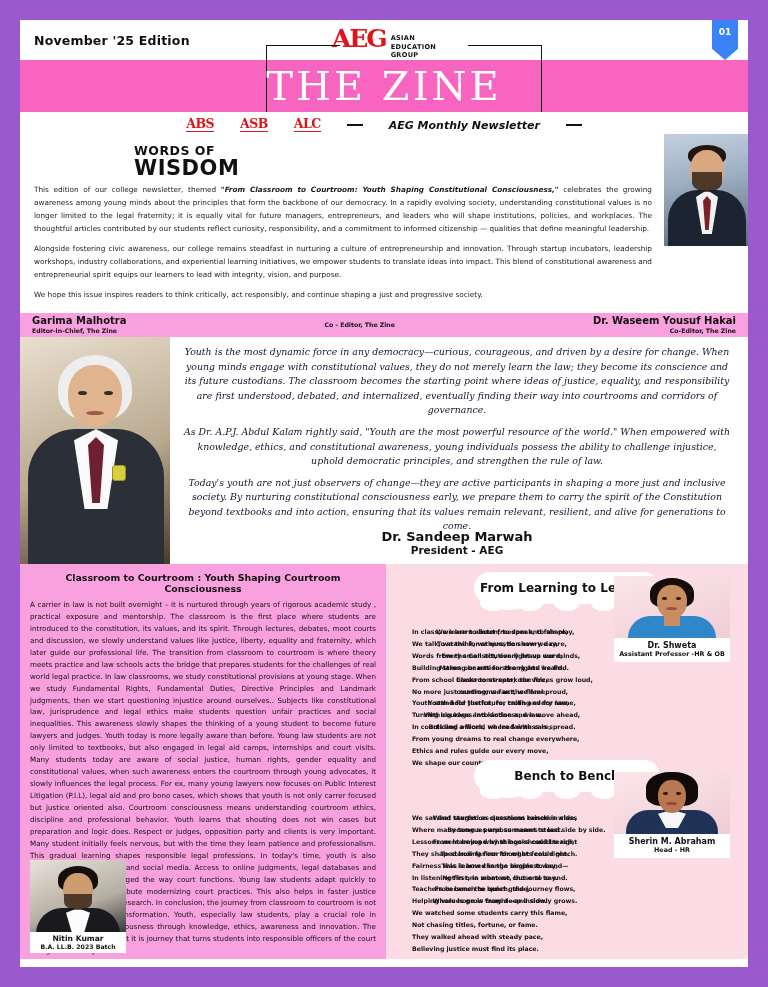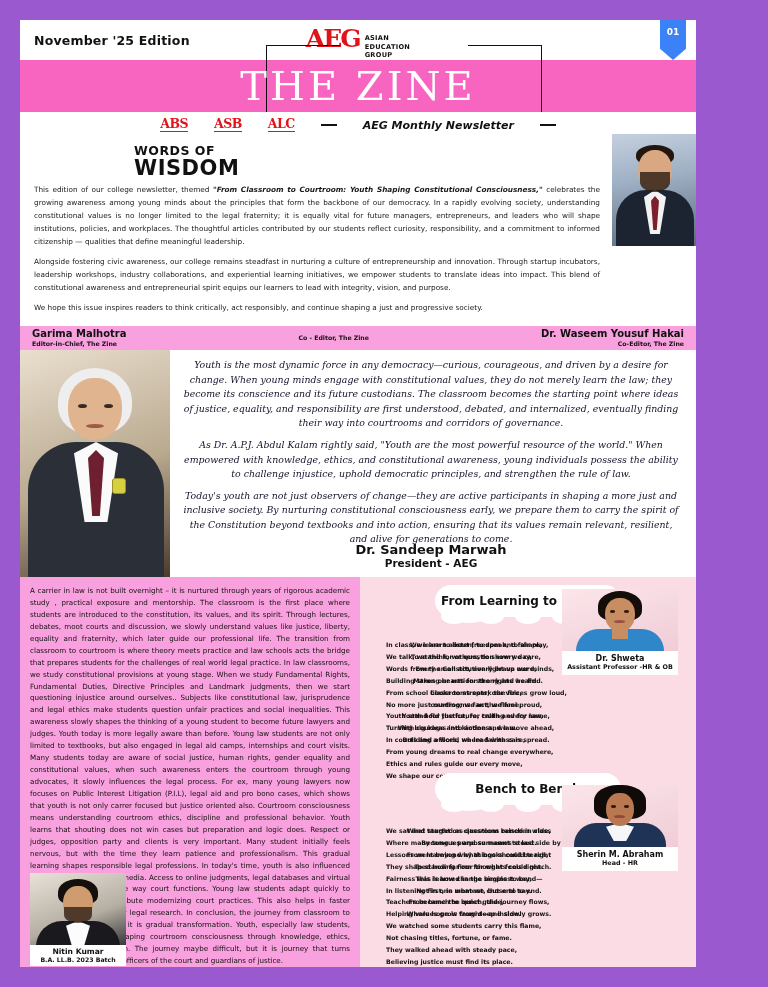--- a/index.html
+++ b/index.html
@@ -15,21 +15,21 @@
   .page {
     position: relative;
     width: 768px;
     height: 987px;
     background: #9b59d0;
     padding: 20px 20px 20px 20px;
   }
 
   .sheet {
     position: relative;
-    width: 676px;
+    width: 728px;
     height: 947px;
     background: #ffffff;
     overflow: hidden;
   }
 
   
   .header-bar {
     position: relative;
     height: 40px;
     background: #ffffff;
@@ -516,20 +516,21 @@
       </div>
       <div class="marwah-name">
         <span class="n">Dr. Sandeep Marwah</span>
         <span class="t">President - AEG</span>
       </div>
     </div>
 
     <div class="lower">
 
       <div class="col-left">
+        <div class="article-title">Classroom to Courtroom : Youth Shaping Courtroom Consciousness</div>
         <div class="article-body">A carrier in law is not built overnight – it is nurtured through years of rigorous academic study , practical exposure and mentorship. The classroom is the first place where students are introduced to the constitution, its values, and its spirit. Through lectures, debates, moot courts and discussion, we slowly understand values like justice, liberty, equality and fraternity, which later guide our professional life. The transition from classroom to courtroom is where theory meets practice and law schools acts the bridge that prepares students for the challenges of real world legal practice. In law classrooms, we study constitutional provisions at young stage. When we study Fundamental Rights, Fundamental Duties, Directive Principles and Landmark judgments, then we start questioning injustice around ourselves.. Subjects like constitutional law, jurisprudence and legal ethics make students question unfair practices and social inequalities. This awareness slowly shapes the thinking of a young student to become future lawyers and judges. Youth today is more legally aware than before. Young law students are not only limited to textbooks, but also engaged in legal aid camps, internships and court visits. Many students today are aware of social justice, human rights, gender equality and constitutional values, when such awareness enters the courtroom through young advocates, it slowly influences the legal process. For ex, many young lawyers now focuses on Public Interest Litigation (P.I.L), legal aid and pro bono cases, which shows that youth is not only  carrer focused but justice oriented also. Courtroom consciousness means understanding courtroom ethics, discipline and professional behavior. Youth learns that shouting does not win cases but preparation and logic does. Respect or judges, opposition party and clients is very important. Many student initially feels nervous, but with the time they learn patience and professionalism. This gradual learning shapes responsible legal professions. In today's time, youth is also influenced by technology and social media. Access to online judgments, legal databases and virtual hearings has changed the way court functions. Young law students adapt quickly to these changes and contribute modernizing court practices. This also helps in faster justice delivery and better legal research. In conclusion, the journey from classroom to courtroom is not sudden, it is gradual transformation. Youth, especially law students, play a crucial role in shaping courtroom consciousness through knowledge, ethics, awareness and innovation. The journey maybe difficult, but it is journey that turns students into responsible officers of the court and guardians of justice.</div>
         <div class="nitin-card">
           <div class="nitin-photo">
             <div class="n-suit"></div>
             <div class="n-shirt"></div>
             <div class="n-hair"></div>
             <div class="n-face"></div>
             <div class="n-beard"></div>
           </div>
           <span class="nm">Nitin Kumar</span>

